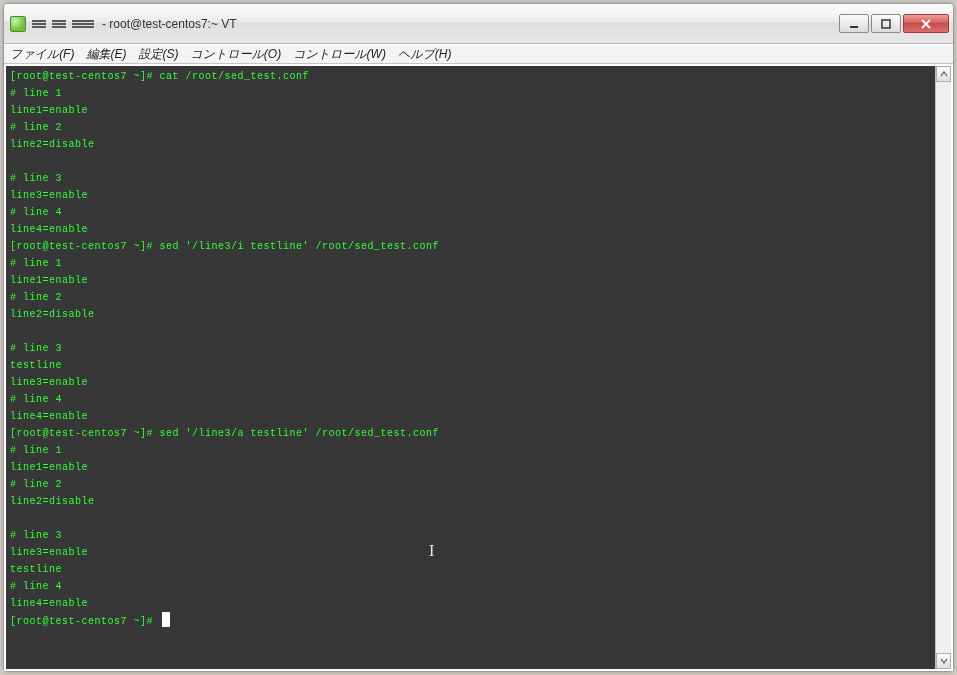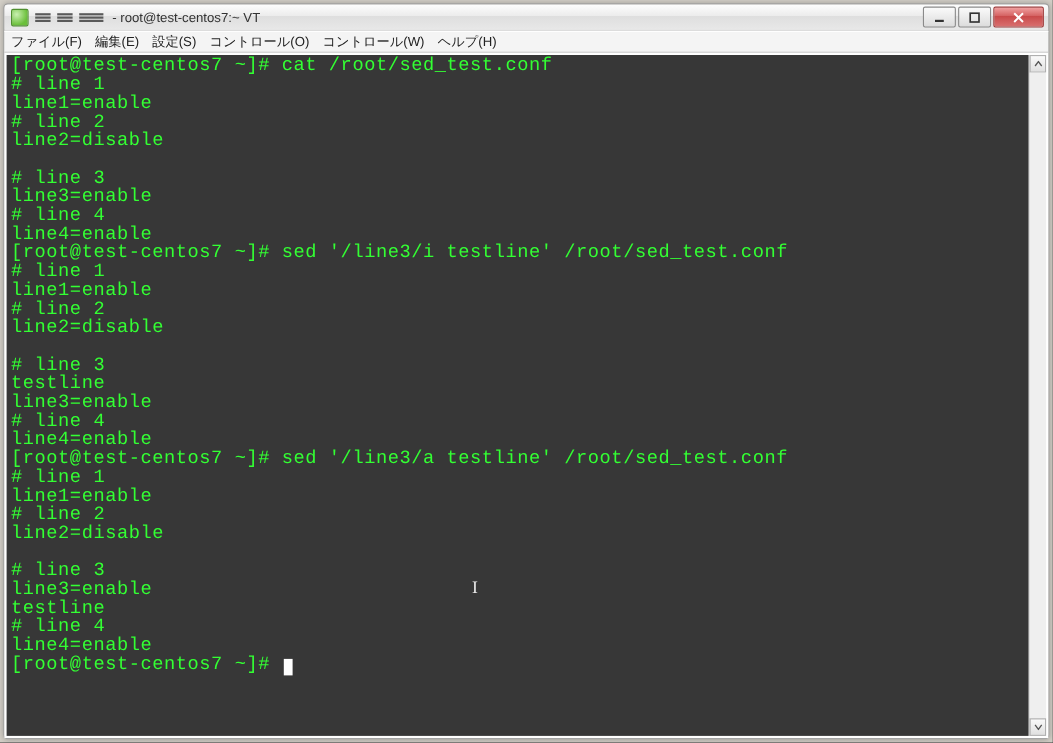--- a/index.html
+++ b/index.html
@@ -16,21 +16,21 @@
     position: absolute;
     left: 3px; top: 3px; right: 3px; bottom: 3px;
     background: linear-gradient(#f0f0f0, #e8e8e8);
     border: 1px solid #9a9a9a;
     border-radius: 4px;
     box-shadow: 0 0 6px rgba(0,0,0,0.25);
     display: flex;
     flex-direction: column;
   }
   .titlebar {
-    height: 24px;
+    height: 40px;
     background: linear-gradient(#fdfdfd, #ececec 45%, #dedede 46%, #e8e8e8);
     border-bottom: 1px solid #b5b5b5;
     display: flex;
     align-items: center;
     padding: 0 4px 0 6px;
     border-radius: 4px 4px 0 0;
   }
   .titlebar .app-icon {
     width: 16px; height: 16px;
     background: radial-gradient(circle at 30% 30%, #c9f0b0, #6abf3a 70%);
@@ -74,35 +74,36 @@
     height: 20px;
     background: #f4f4f4;
     border-top: 1px solid #fff;
     border-bottom: 1px solid #c5c5c5;
     display: flex;
     padding: 0 6px;
     gap: 12px;
     align-items: center;
     font-size: 12px;
     color: #222;
+    font-style: italic;
   }
   .menubar .menu-item { cursor: default; }
   .terminal-wrap {
     position: relative;
     flex: 1;
     background: #fff;
     padding: 2px 2px 2px 2px;
     display: flex;
   }
   .terminal {
     flex: 1;
     background: #373737;
     color: #33ff33;
     font-family: "Courier New", "Consolas", monospace;
-    font-size: 17px;
+    font-size: 10px;
     line-height: 17px;
     padding: 2px 4px;
     white-space: pre;
     position: relative;
     overflow: hidden;
     letter-spacing: 0.5px;
   }
   .terminal .line { display: block; min-height: 17px; }
   .cursor {
     display: inline-block;

